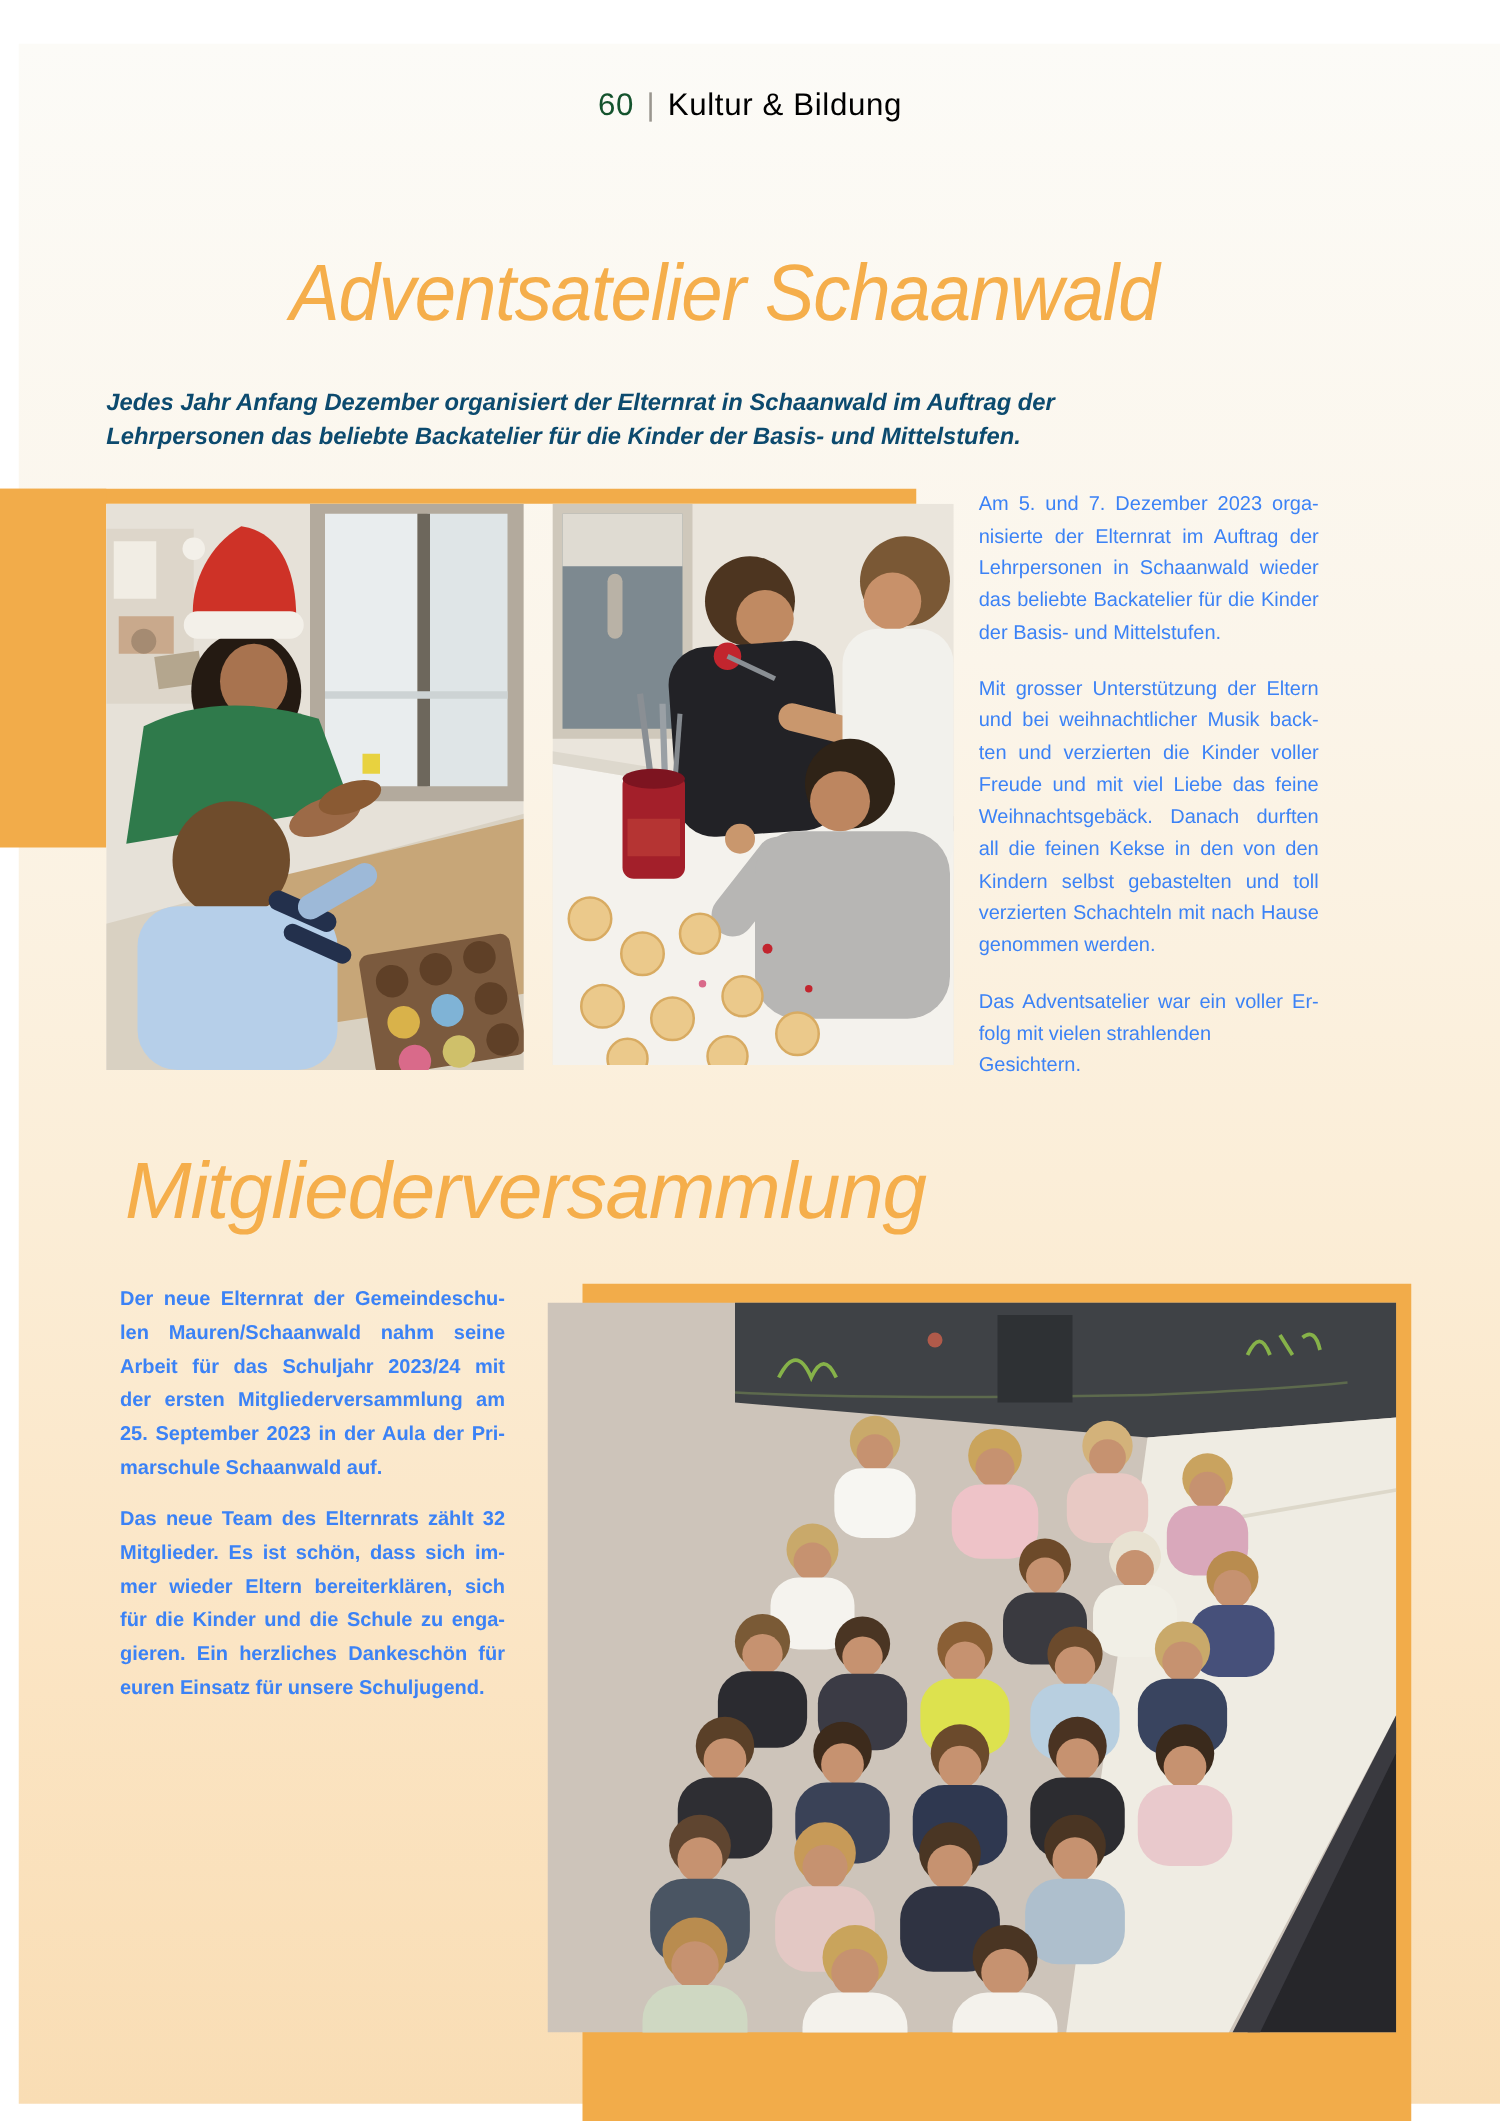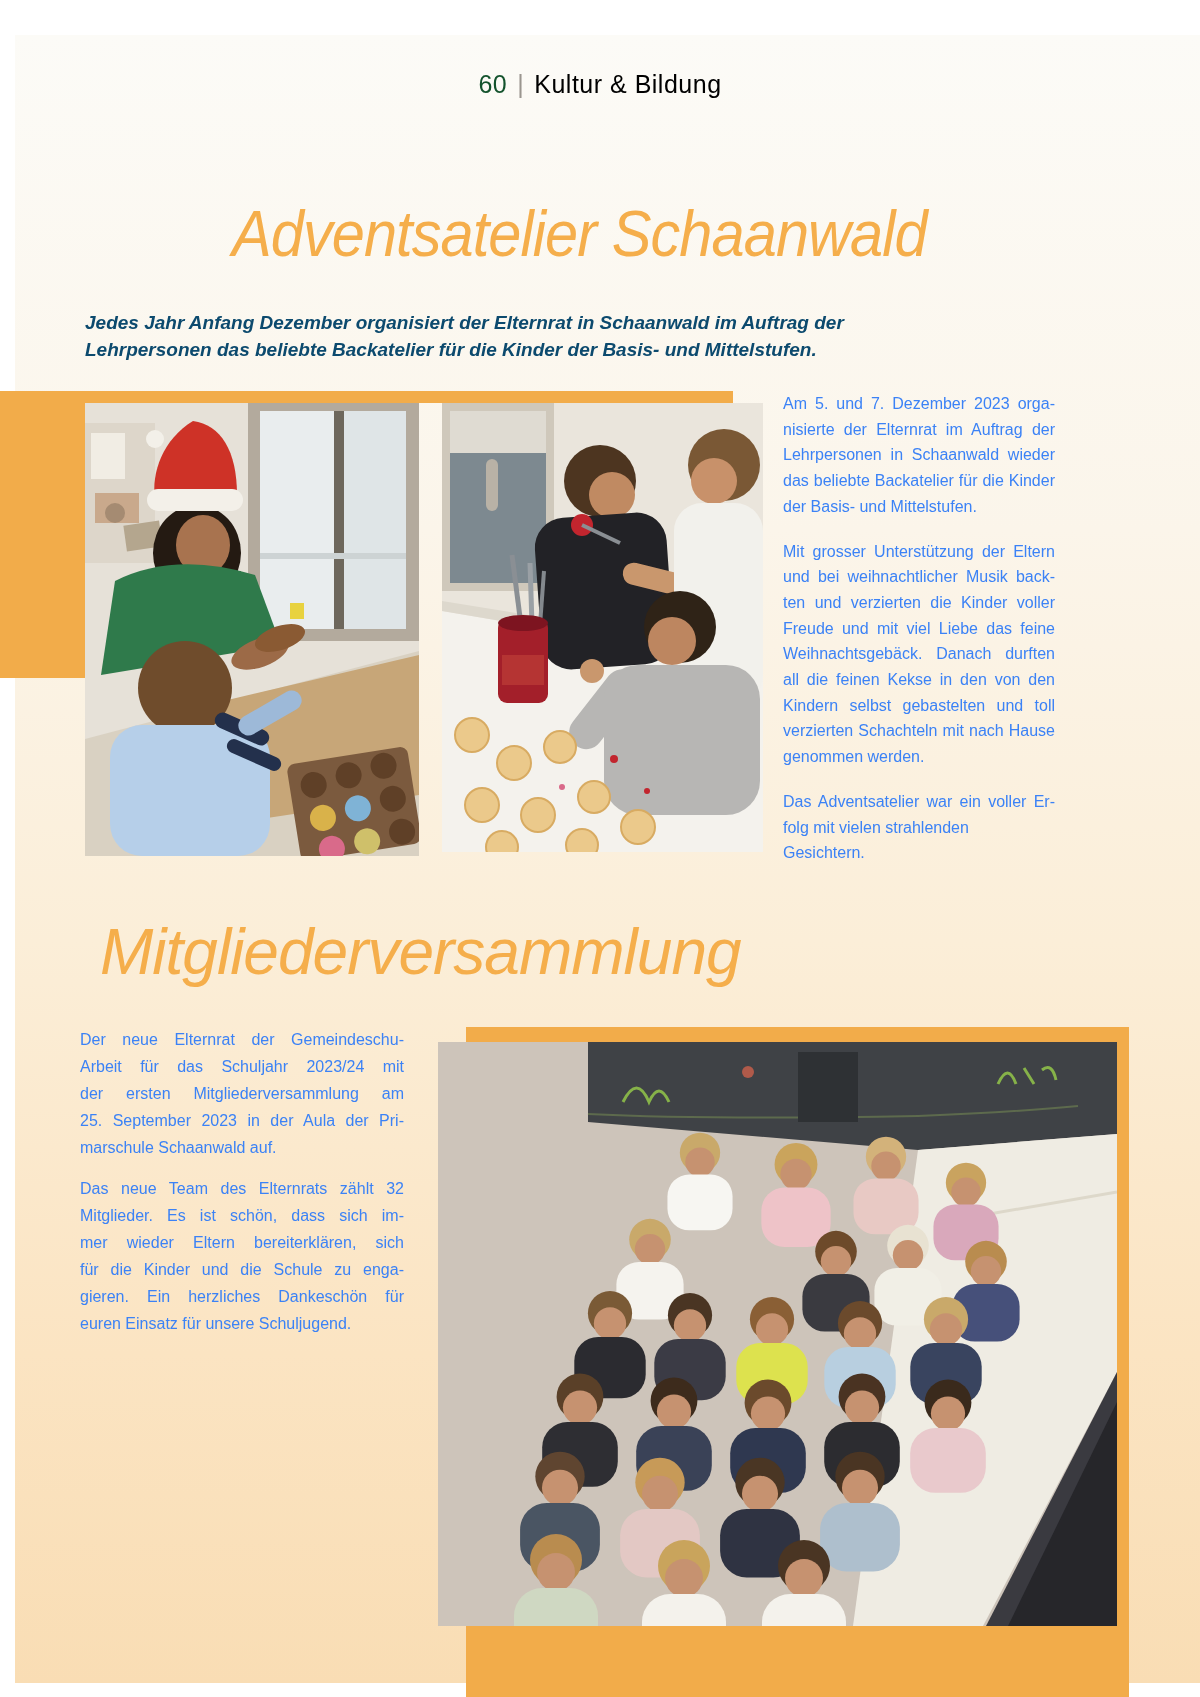--- a/index.html
+++ b/index.html
@@ -30,21 +30,21 @@
   
   #subtitle{
     left:85px;top:309px;width:1000px;text-align:left;
     font-size:19px;font-weight:700;font-style:italic;color:#0c4a6e;line-height:27px;
   }
   
   .bodycol{color:#3b82f6;}
   #col-right{left:783px;top:391px;width:272px;font-size:16px;line-height:25.7px;}
   #col-right .para{margin:0 0 19px 0;}
   #col-left{left:80px;top:1026px;width:324px;font-size:16px;line-height:27px;}
-  #col-left .para{margin:0 0 14px 0;}
+  #col-left .para{margin:0 0 14px 16px;font-weight:bold;}
   .jl{text-align:justify;text-align-last:justify;}
   .photo{display:block;}
 </style>
 </head>
 <body>
 
 <div id="canvas">
 
   <div id="page-bg" class="abs"></div>
 
@@ -209,20 +209,21 @@
         <div class="jl">Das Adventsatelier war ein voller Er-</div>
         <div>folg mit vielen strahlenden Gesichtern.</div>
       </div>
   </div>
 
   <div id="title2" class="abs big-title">Mitgliederversammlung</div>
 
   <div id="col-left" class="abs bodycol">
     <div class="para">
         <div class="jl">Der neue Elternrat der Gemeindeschu-</div>
+        <div class="jl">len Mauren/Schaanwald nahm seine</div>
         <div class="jl">Arbeit für das Schuljahr 2023/24 mit</div>
         <div class="jl">der ersten Mitgliederversammlung am</div>
         <div class="jl">25. September 2023 in der Aula der Pri-</div>
         <div>marschule Schaanwald auf.</div>
       </div>
     <div class="para">
         <div class="jl">Das neue Team des Elternrats zählt 32</div>
         <div class="jl">Mitglieder. Es ist schön, dass sich im-</div>
         <div class="jl">mer wieder Eltern bereiterklären, sich</div>
         <div class="jl">für die Kinder und die Schule zu enga-</div>

